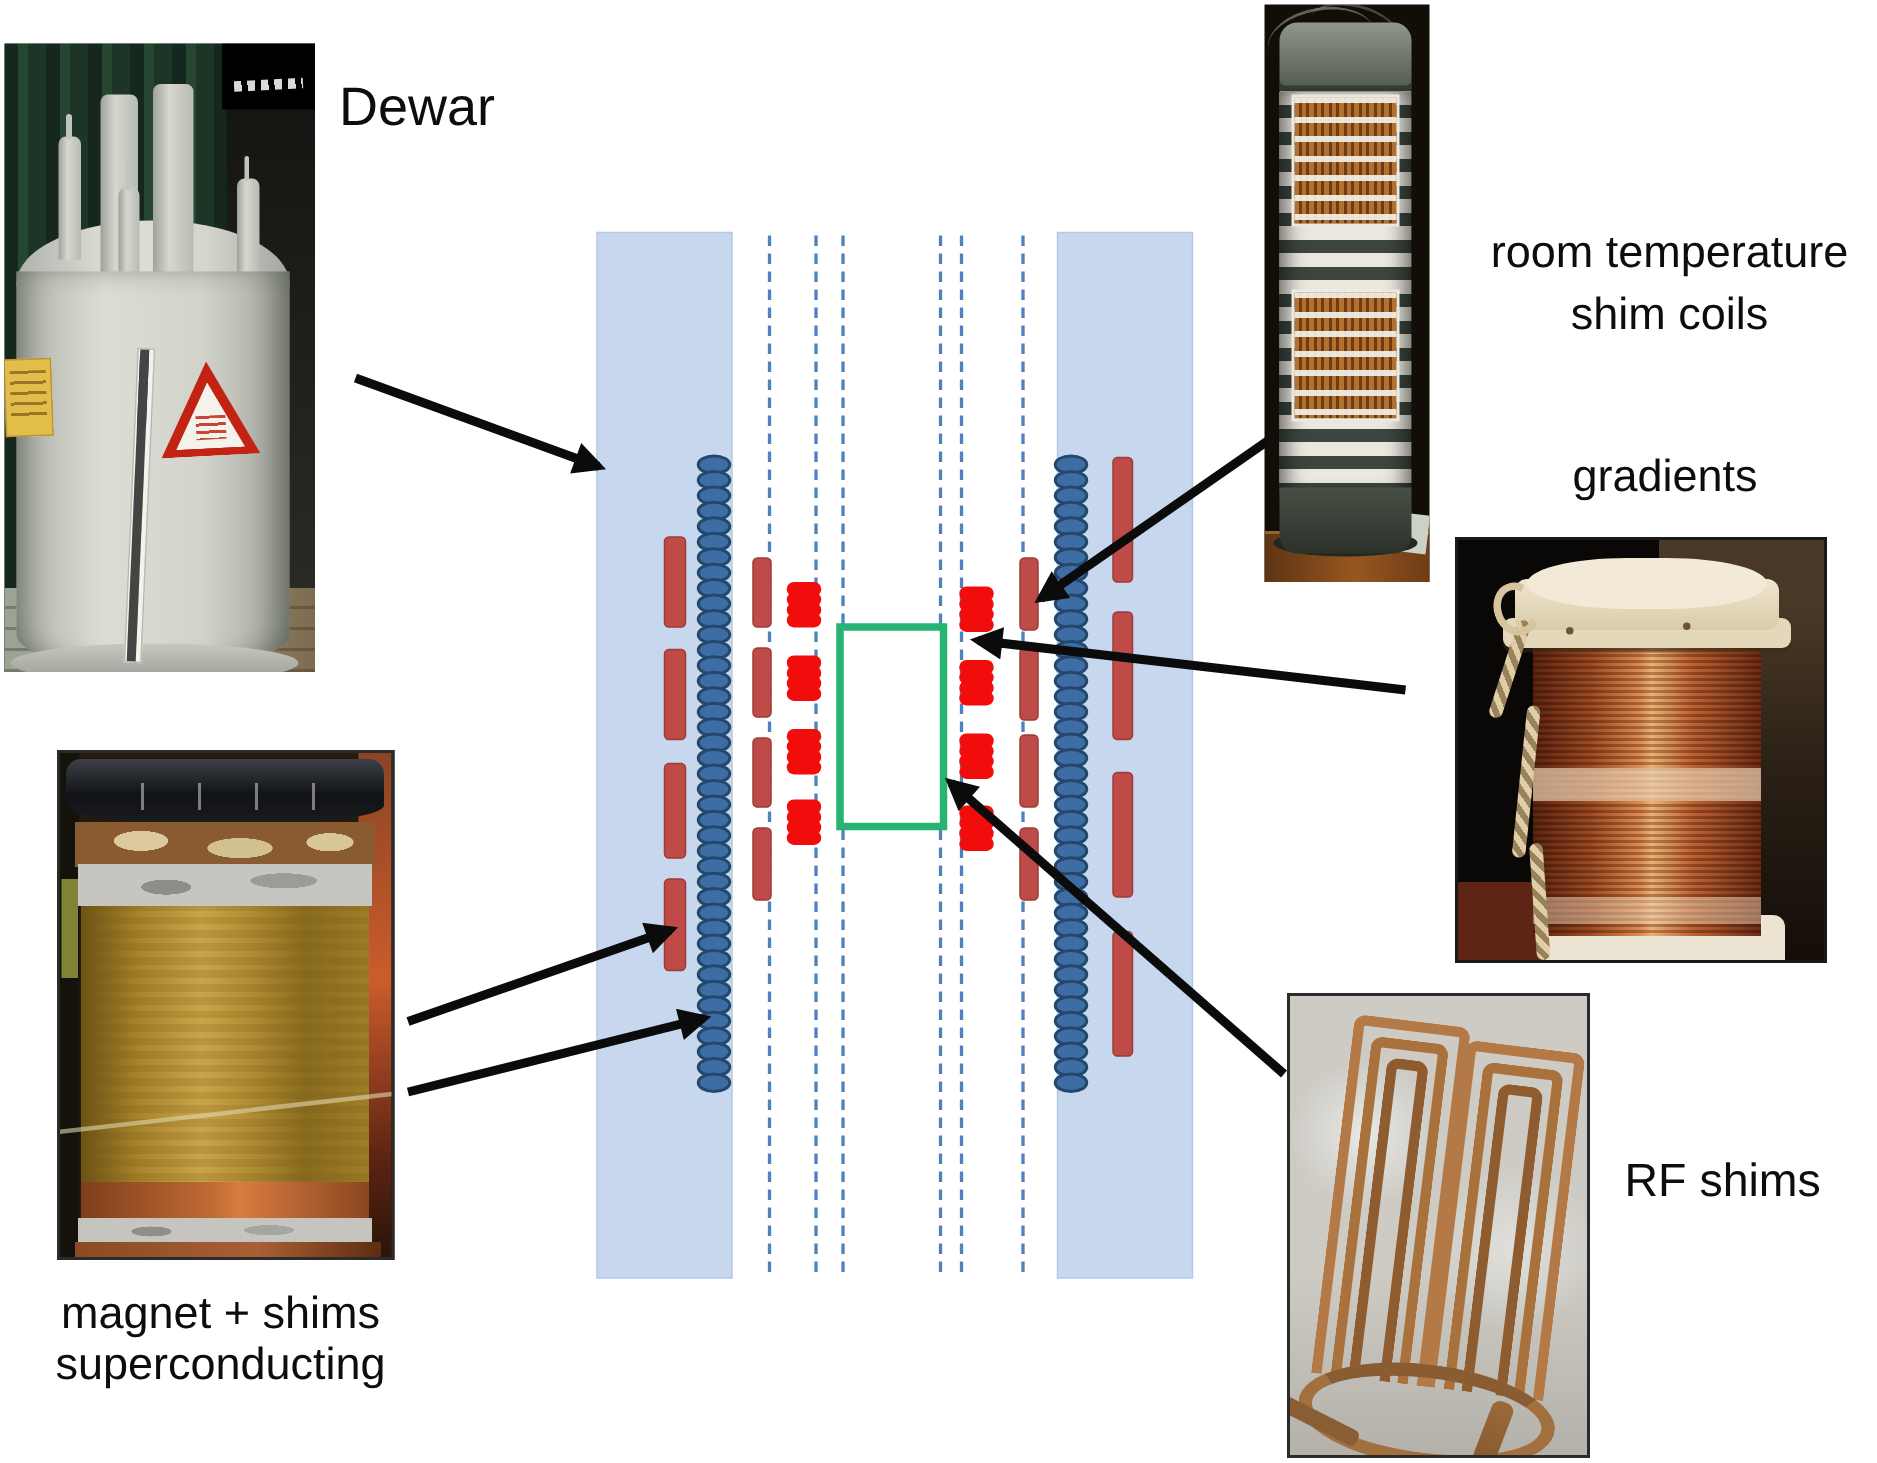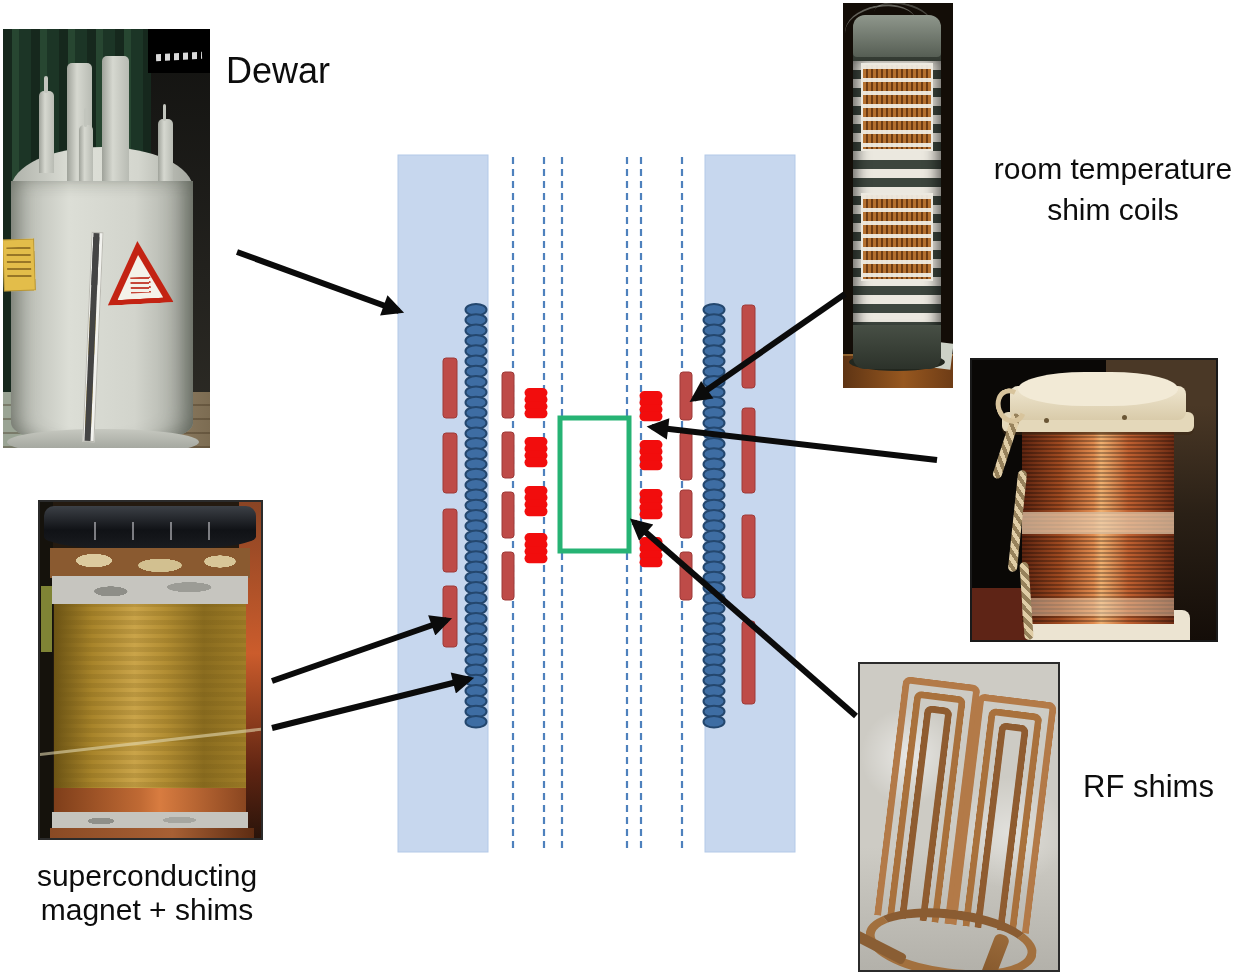--- a/index.html
+++ b/index.html
@@ -276,26 +276,27 @@
     </div>
   </div>
 
   <div class="label" id="label-dewar">Dewar</div>
 
   <div class="label" id="label-shim">
     <div>room temperature</div>
     <div>shim coils</div>
   </div>
 
+  <div class="label" id="label-gradients">gradients</div>
 
   <div class="label" id="label-rf">RF shims</div>
 
   <div class="label" id="label-magnet">
+    <div>magnet + shims</div>
     <div>superconducting</div>
-    <div>magnet + shims</div>
   </div>
 
   <svg id="schematic" viewBox="0 0 1251 975" xmlns="http://www.w3.org/2000/svg">
       <defs>
         <marker id="ah" viewBox="0 0 10 10" refX="7.5" refY="5" markerWidth="4.2" markerHeight="3.6" orient="auto-start-reverse">
           <path d="M0,0 L10,5 L0,10 z" fill="#0B0B0B"></path>
         </marker>
       </defs>
       <rect x="398" y="155" width="90" height="697" fill="#C7D7EE" stroke="#B3C9E8" stroke-width="1"></rect>
       <rect x="705" y="155" width="90" height="697" fill="#C7D7EE" stroke="#B3C9E8" stroke-width="1"></rect>

